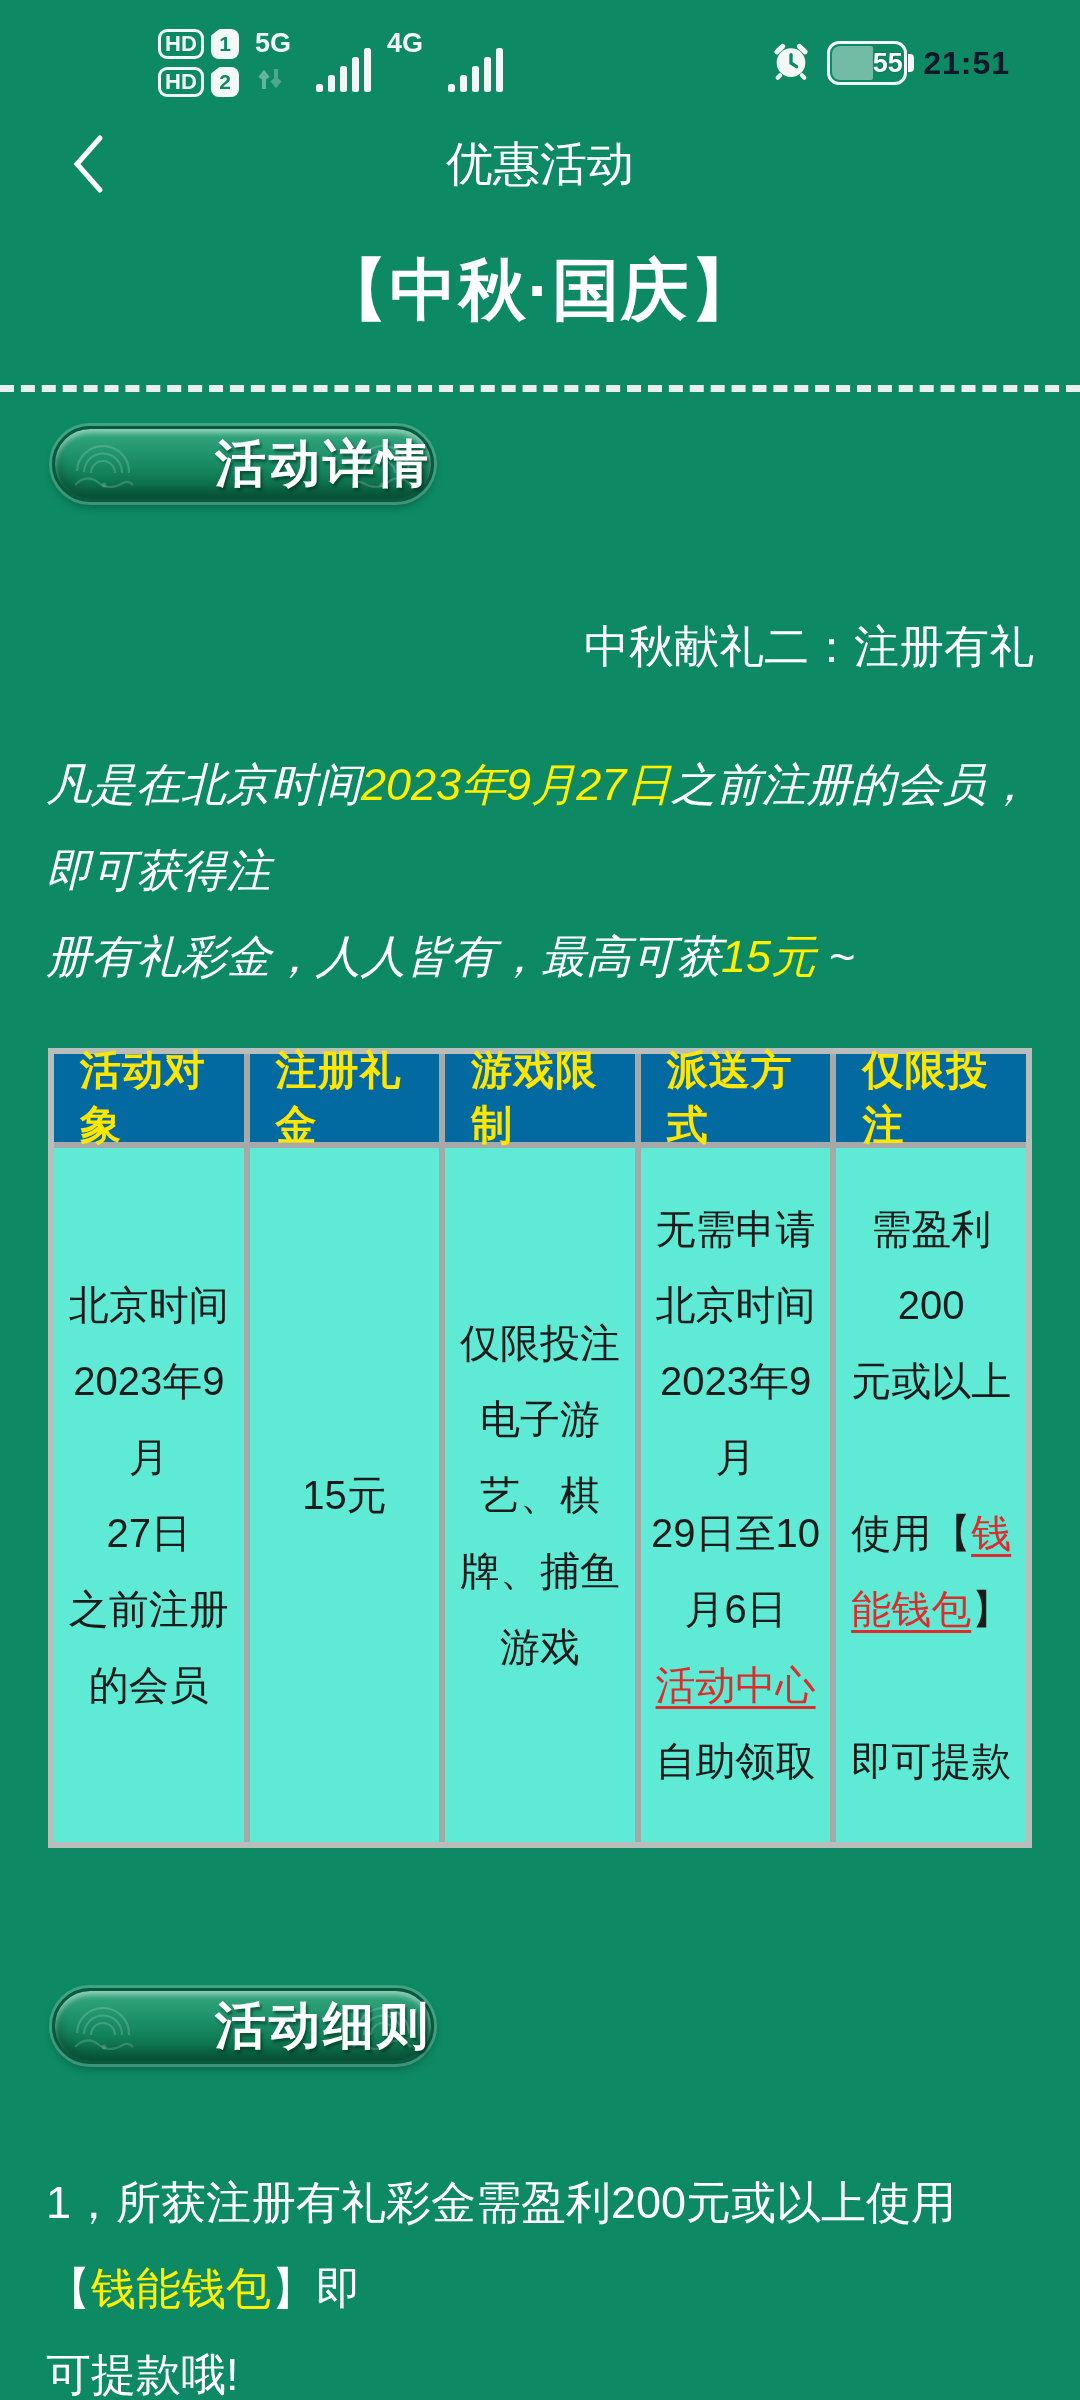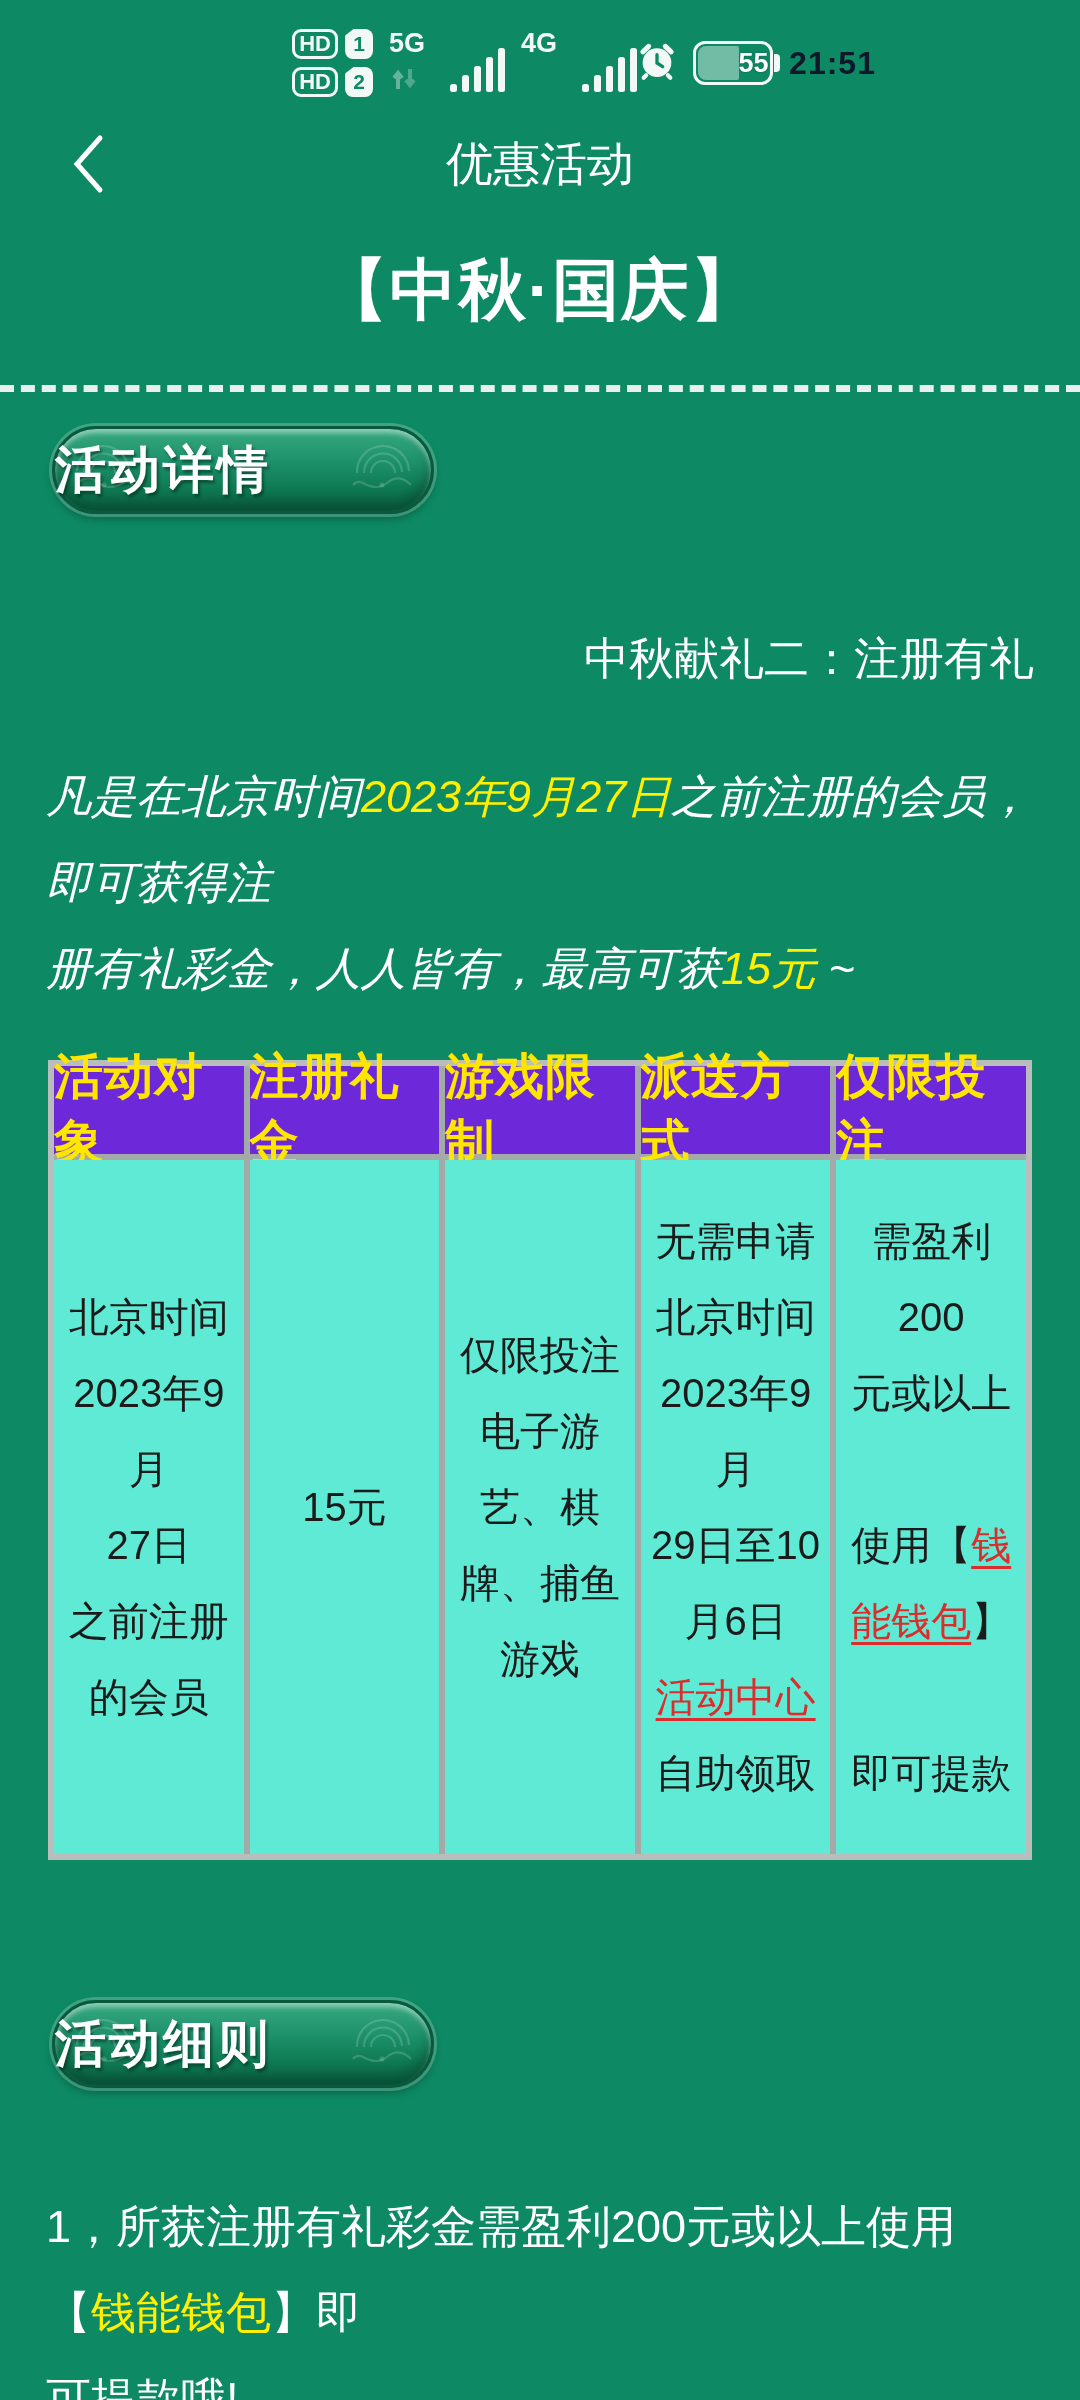--- a/index.html
+++ b/index.html
@@ -2,21 +2,21 @@
 <html><head>
 <meta charset="utf-8">
 <style>
   html,body{margin:0;padding:0;background:#333;}
   *{box-sizing:border-box;font-family:"Liberation Sans","DejaVu Sans",sans-serif;}
   .phone{
     position:relative;width:1080px;height:2400px;background:#0d8a64;
     overflow:hidden;color:#fff;
   }
   
-  .status-bar{height:112px;display:flex;align-items:center;justify-content:center;
+  .status-bar{height:112px;display:flex;align-items:center;justify-content:space-between;
     padding:14px 70px 0 158px;}
   .sb-left{display:flex;align-items:center;gap:16px;}
   .hd-col{display:flex;flex-direction:column;gap:8px;}
   .hd-row{display:flex;align-items:center;gap:7px;}
   .hd-badge{display:inline-flex;align-items:center;justify-content:center;
     border:3px solid #f2f8f5;border-radius:9px;color:#f2f8f5;font-weight:bold;
     font-size:22px;width:46px;height:30px;letter-spacing:0;}
   .sim-badge{display:inline-flex;align-items:center;justify-content:center;
     background:#f2f8f5;color:#0d8a64;font-weight:bold;font-size:21px;
     width:28px;height:30px;border-radius:8px;
@@ -40,22 +40,22 @@
   
   .nav{position:relative;height:104px;display:flex;align-items:center;}
   .back-btn{position:absolute;left:64px;top:50%;transform:translateY(-50%);
     width:48px;height:66px;display:flex;align-items:center;justify-content:center;cursor:pointer;}
   .nav-title{position:absolute;left:0;right:0;text-align:center;font-size:47px;color:#fff;}
   
   .hero-title{margin-top:26px;text-align:center;font-size:67px;font-weight:bold;
     letter-spacing:2px;color:#fff;line-height:95px;}
   .dashed-divider{margin-top:48px;height:0;border-top:7px dashed #e9efec;}
   
-  .badge{position:relative;width:382px;height:88px;margin-left:52px;border-radius:46px;
-    display:flex;align-items:center;justify-content:flex-start;
+  .badge{position:relative;width:382px;height:76px;margin-left:52px;border-radius:46px;
+    display:flex;align-items:center;justify-content:flex-end;
     background:linear-gradient(180deg,#37a981 0%,#1e926b 38%,#0f7b55 72%,#0a6b49 100%);
     border:3px solid #09593e;
     box-shadow:0 0 0 3px rgba(150,210,185,.38), inset 0 4px 5px rgba(255,255,255,.45),
       inset 0 -10px 14px rgba(0,0,0,.28), 0 5px 9px rgba(0,30,20,.35);}
   .badge-label{font-size:51px;font-weight:bold;color:#fff;letter-spacing:3px;
     text-shadow:2px 3px 3px rgba(0,40,25,.55);}
   .badge .decor{position:absolute;top:12px;opacity:.55;}
   .badge .decor.left{left:16px;}
   .badge .decor.right{right:16px;transform:scaleX(-1);}
   .badge-details{margin-top:34px;}
@@ -64,22 +64,22 @@
   .intro-heading{margin:112px 46px 0;font-size:45px;color:#fff;line-height:66px;text-align:right;}
   .paragraph{margin:62px 46px 0;font-size:45px;color:#fff;font-style:italic;}
   .paragraph .line{line-height:86px;min-height:86px;}
   .seg-y{color:#ffef00;}
   .seg-r{color:#dd2c2c;text-decoration:underline;text-decoration-thickness:3px;
     text-underline-offset:7px;cursor:pointer;}
   
   .promo-table{margin:48px auto 0 48px;width:984px;background:#a5a9a7;
     border:6px solid #b9bdbb;display:flex;flex-direction:column;gap:6px;}
   .t-head,.t-body{display:grid;grid-template-columns:repeat(5,1fr);gap:6px;}
-  .t-head .cell{background:#6d28d9;color:#ffe600;font-weight:bold;font-size:49px;
-    height:88px;display:flex;align-items:center;justify-content:center;letter-spacing:1px;}
+  .t-head .cell{background:#0369a1;color:#ffe600;font-weight:bold;font-size:41px;
+    height:88px;display:flex;align-items:center;justify-content:center;letter-spacing:1px;padding-left:26px;}
   .t-body .cell{background:#5eead4;color:#1b1b1b;font-size:40px;min-height:694px;
     display:flex;flex-direction:column;align-items:center;justify-content:center;
     text-align:center;padding:10px 4px;}
   .t-body .line{line-height:76px;min-height:76px;}
   
   .rules{margin:96px 46px 0;}
   .rule-paragraph{font-size:45px;color:#fff;}
   .rule-paragraph .line{line-height:86px;min-height:86px;}
 </style>
 </head>

